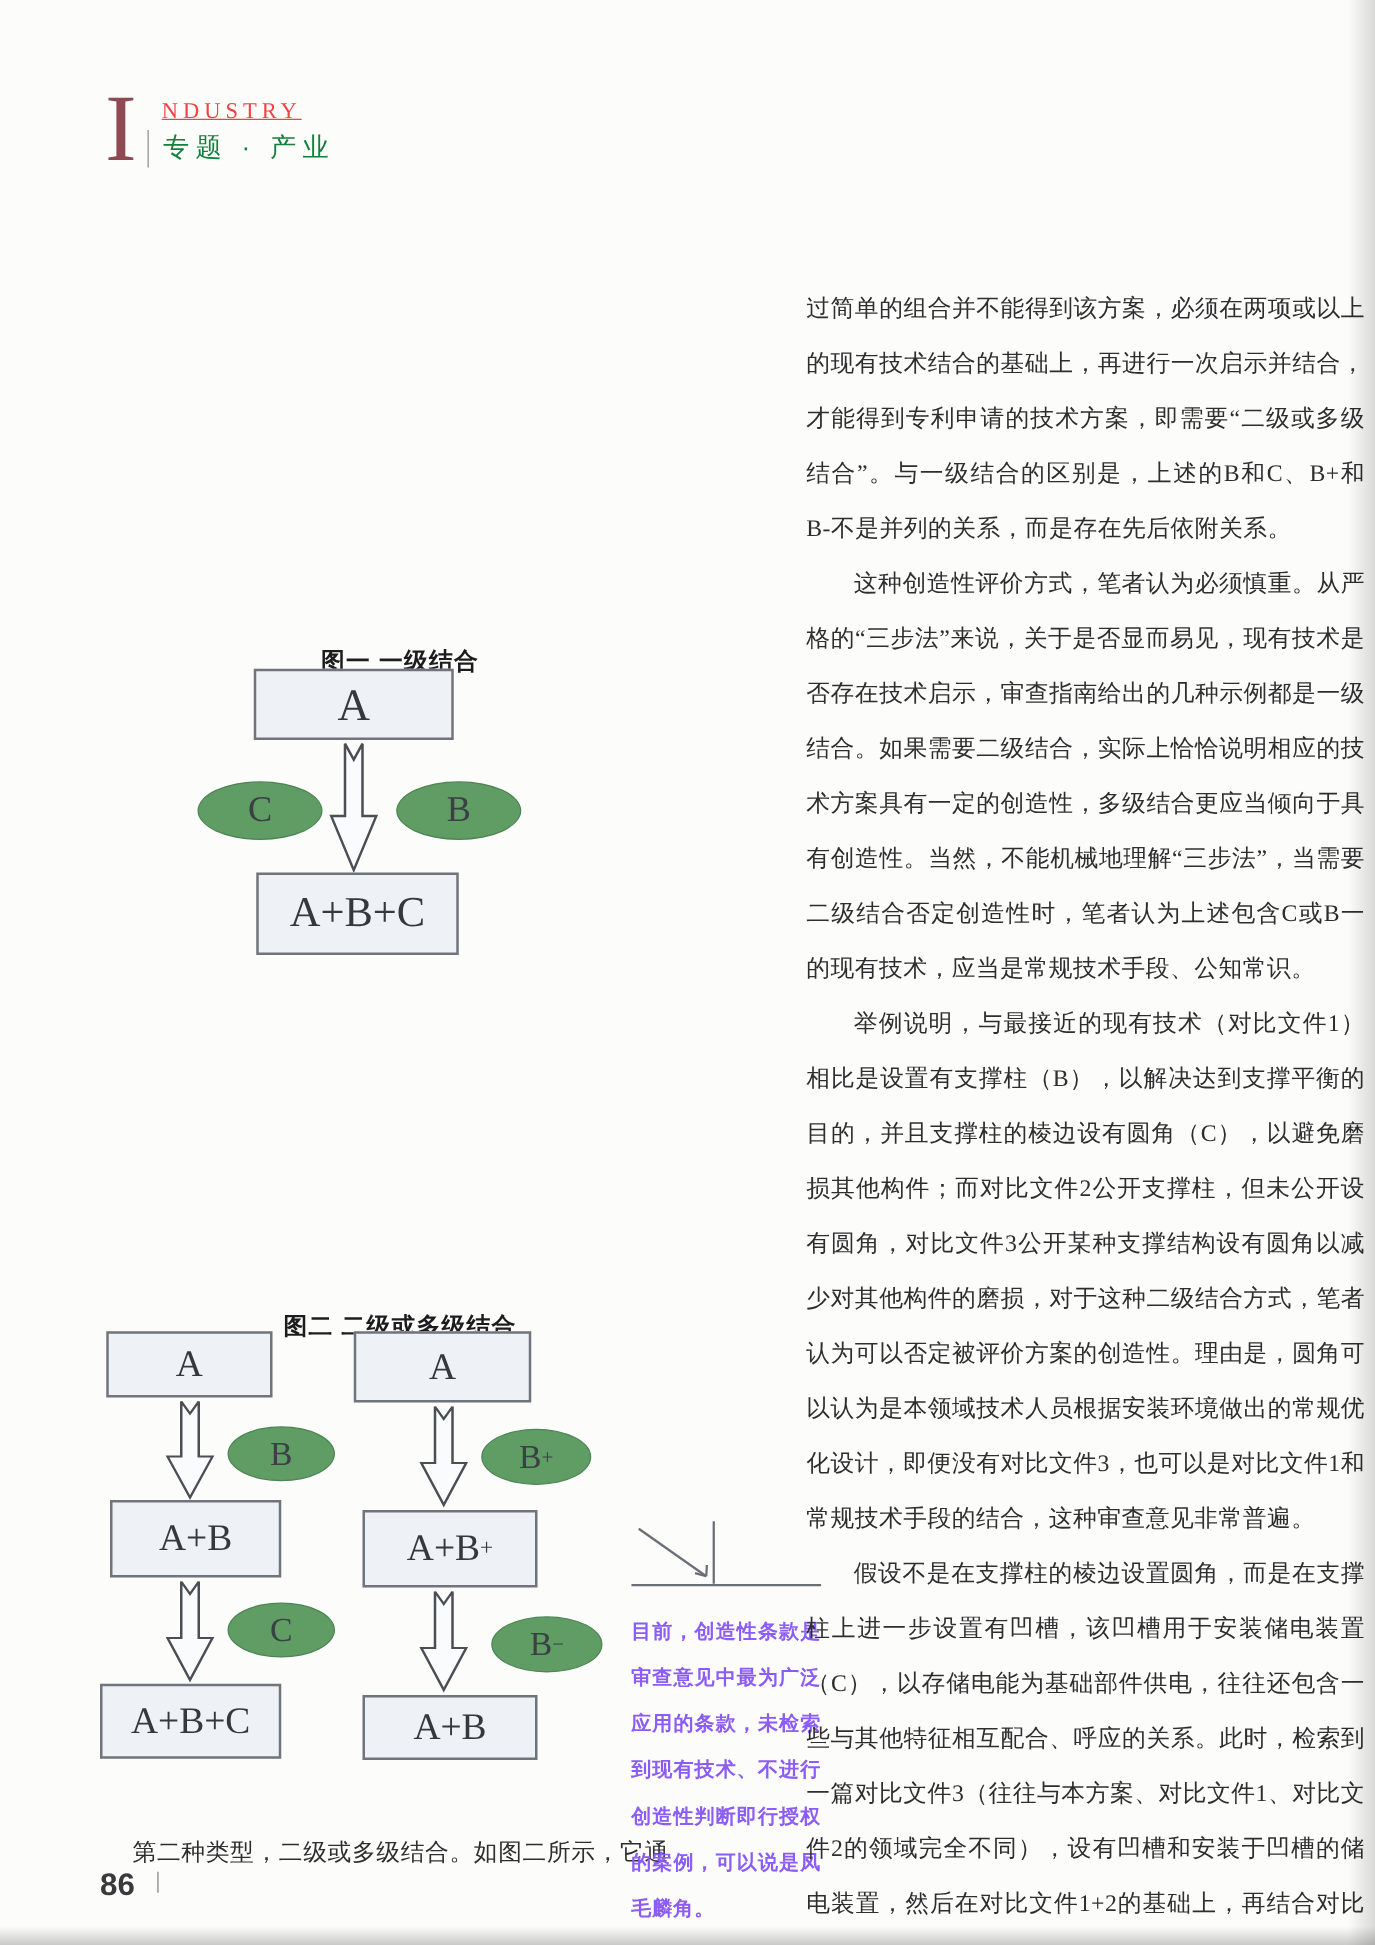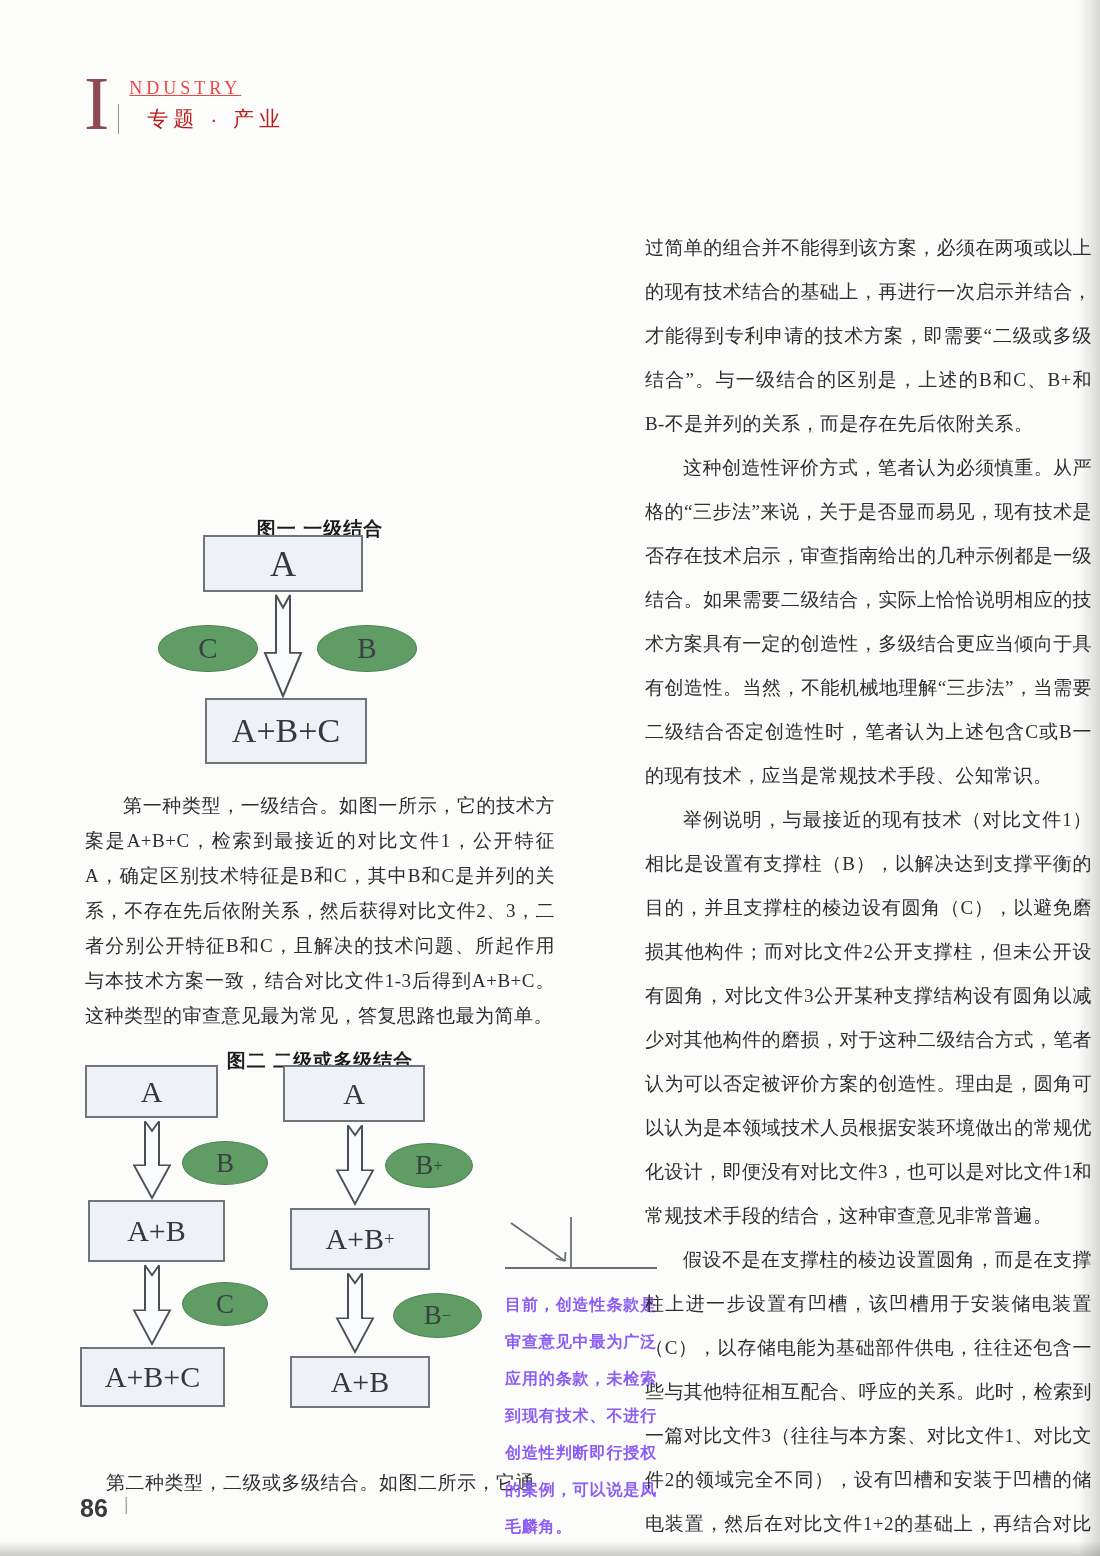--- a/index.html
+++ b/index.html
@@ -14,21 +14,21 @@
   .shade-bottom{position:absolute;left:0;bottom:0;width:100%;height:15px;
     background:linear-gradient(to bottom,rgba(0,0,0,0),rgba(0,0,0,0.20));}
 
   
   .masthead{position:absolute;left:84px;top:66px;display:flex;align-items:flex-start;}
   .big-i{font-family:"Liberation Serif",serif;font-size:76px;line-height:74px;color:#8d4a52;}
   .mast-right{margin-left:9px;padding-top:8px;}
   .mast-industry{font-family:"Liberation Serif",serif;font-size:18px;line-height:28px;
     color:#ef4444;letter-spacing:4px;padding-left:11px;text-decoration:underline;}
   .mast-section{font-family:"Liberation Sans",sans-serif;font-size:21px;line-height:30px;
-    color:#b91c1c;letter-spacing:5px;border-left:1px solid #8f8f8f;padding-left:28px;margin-top:2px;}
+    color:#15803d;letter-spacing:5px;border-left:1px solid #8f8f8f;padding-left:11px;margin-top:2px;}
 
   
   .lcol{position:absolute;left:85px;top:224px;width:470px;}
   .rcol{position:absolute;left:645px;top:226px;width:447px;}
   .lcol .head{font-family:"Liberation Sans",sans-serif;font-weight:bold;
     font-size:22px;line-height:28px;color:#1c1c1e;letter-spacing:0.5px;margin:0 0 10px 0;}
   p.body{font-size:19px;line-height:35px;letter-spacing:0.5px;margin:0;
     text-align:justify;}
   .rcol p.body{line-height:44px;letter-spacing:0.4px;}
   .indent{text-indent:2em;}
@@ -78,21 +78,20 @@
   <div>
     <div class="fbox" style="left:203px;top:535px;width:160px;height:57px;font-size:36px;">A</div>
     <svg class="farrow" style="left:261px;top:592px;" width="44" height="108" viewBox="0 0 44 110" preserveAspectRatio="none">
       <path d="M15 3 L22 16 L29 3 L29 62 L40 62 L22 106 L4 62 L15 62 Z" fill="#fafbfd" stroke="#4a4f55" stroke-width="2" stroke-linejoin="miter"></path>
     </svg>
     <div class="fellipse" style="left:158px;top:625px;width:100px;height:47px;font-size:29px;">C</div>
     <div class="fellipse" style="left:317px;top:625px;width:100px;height:47px;font-size:29px;">B</div>
     <div class="fbox" style="left:205px;top:698px;width:162px;height:66px;font-size:34px;">A+B+C</div>
   </div>
 
-  <p class="body indent" style="position:absolute;left:85px;top:788px;width:470px;">第一种类型，一级结合。如图一所示，它的技术方案是A+B+C，检索到最接近的对比文件1，公开特征A，确定区别技术特征是B和C，其中B和C是并列的关系，不存在先后依附关系，然后获得对比文件2、3，二者分别公开特征B和C，且解决的技术问题、所起作用与本技术方案一致，结合对比文件1-3后得到A+B+C。这种类型的审查意见最为常见，答复思路也最为简单。</p>
 
   <div class="figcap" style="position:absolute;left:85px;top:1030px;width:470px;">图二  二级或多级结合</div>
 
   <div>
     <div class="fbox" style="left:85px;top:1065px;width:133px;height:53px;font-size:30px;">A</div>
     <svg class="farrow" style="left:130px;top:1119px;" width="44" height="82" viewBox="0 0 44 110" preserveAspectRatio="none">
       <path d="M15 3 L22 16 L29 3 L29 62 L40 62 L22 106 L4 62 L15 62 Z" fill="#fafbfd" stroke="#4a4f55" stroke-width="2"></path>
     </svg>
     <div class="fellipse" style="left:182px;top:1141px;width:86px;height:44px;font-size:27px;">B</div>
     <div class="fbox" style="left:88px;top:1200px;width:137px;height:62px;font-size:30px;">A+B</div>

